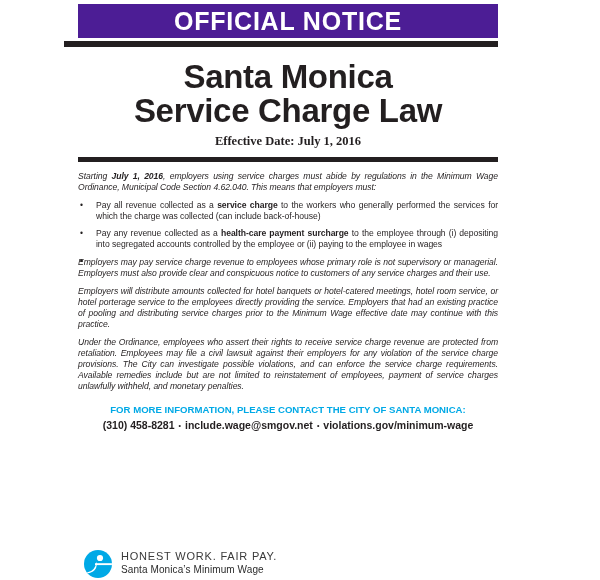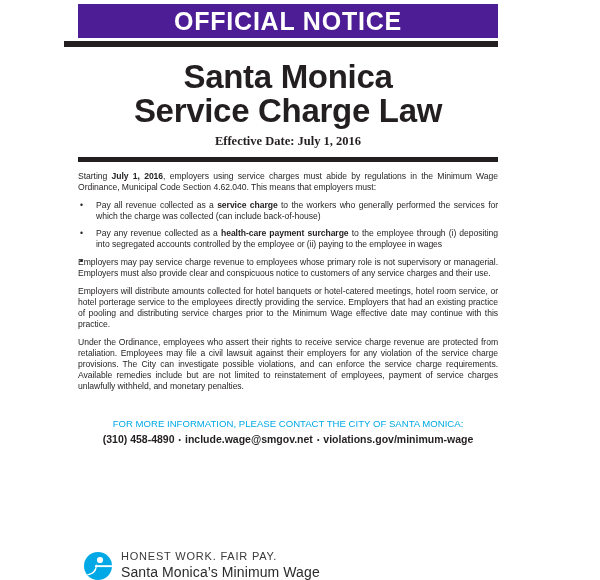--- a/index.html
+++ b/index.html
@@ -66,66 +66,66 @@
     height: 4.5px;
     background: #231f20;
   }
   .bodytext {
     margin-top: 9px;
     font-size: 8.6px;
     line-height: 11px;
     letter-spacing: -0.05px;
     text-align: justify;
   }
-  .bodytext p { margin-bottom: 7px; }
+  .bodytext p { margin-bottom: 7px; font-style: italic; }
   ul.rules { list-style: none; margin-bottom: 7px; }
   ul.rules li {
     position: relative;
     padding-left: 18px;
     margin-bottom: 6px;
   }
   ul.rules li .bullet {
     position: absolute;
     left: 2px;
     top: 0;
   }
   .contact-heading {
-    margin-top: 26px;
+    margin-top: 12px;
     text-align: center;
     color: #00a9e6;
     font-size: 9.6px;
-    font-weight: normal;
+    font-weight: bold;
   }
   .contact-line {
     margin-top: 4px;
     text-align: center;
     font-size: 10.5px;
     font-weight: bold;
   }
   .contact-line .dot {
     font-size: 7px;
     vertical-align: 1px;
     margin: 0 4px;
   }
   .footer {
     position: absolute;
     left: 84px;
     top: 550px;
     display: flex;
-    align-items: flex-end;
+    align-items: flex-start;
     gap: 9px;
   }
   .logo { width: 28px; height: 28px; display: block; }
   .footer-tagline {
     font-size: 11px;
     letter-spacing: 0.8px;
     color: #3a3a3a;
   }
   .footer-subtitle {
-    font-size: 14px;
+    font-size: 10px;
     margin-top: 2px;
     color: #2b2b2b;
     letter-spacing: 0.1px;
   }
 </style>
 </head>
 <body>
 
 <div class="content">
 
@@ -164,21 +164,21 @@
       </li>
     </ul>
 
     <p>Employers may pay service charge revenue to employees whose primary role is not supervisory or managerial. Employers must also provide clear and conspicuous notice to customers of any service charges and their use.</p>
     <p>Employers will distribute amounts collected for hotel banquets or hotel-catered meetings, hotel room service, or hotel porterage service to the employees directly providing the service. Employers that had an existing practice of pooling and distributing service charges prior to the Minimum Wage effective date may continue with this practice.</p>
     <p>Under the Ordinance, employees who assert their rights to receive service charge revenue are protected from retaliation. Employees may file a civil lawsuit against their employers for any violation of the service charge provisions. The City can investigate possible violations, and can enforce the service charge requirements. Available remedies include but are not limited to reinstatement of employees, payment of service charges unlawfully withheld, and monetary penalties.</p>
   </div>
 
   <div class="contact-heading">FOR MORE INFORMATION, PLEASE CONTACT THE CITY OF SANTA MONICA:</div>
   <div class="contact-line">
-    <span>(310) 458-4890</span><span class="dot">•</span><span>include.wage@smgov.net</span><span class="dot">•</span><span>violations.gov/minimum-wage</span>
+    <span>(310) 458-8281</span><span class="dot">•</span><span>include.wage@smgov.net</span><span class="dot">•</span><span>violations.gov/minimum-wage</span>
   </div>
 
 </div>
 
 <div class="footer">
   <svg class="logo" viewBox="0 0 28 28" aria-hidden="true">
     <defs>
         <clipPath id="lc">
           <circle cx="14" cy="14" r="14"></circle>
         </clipPath>

